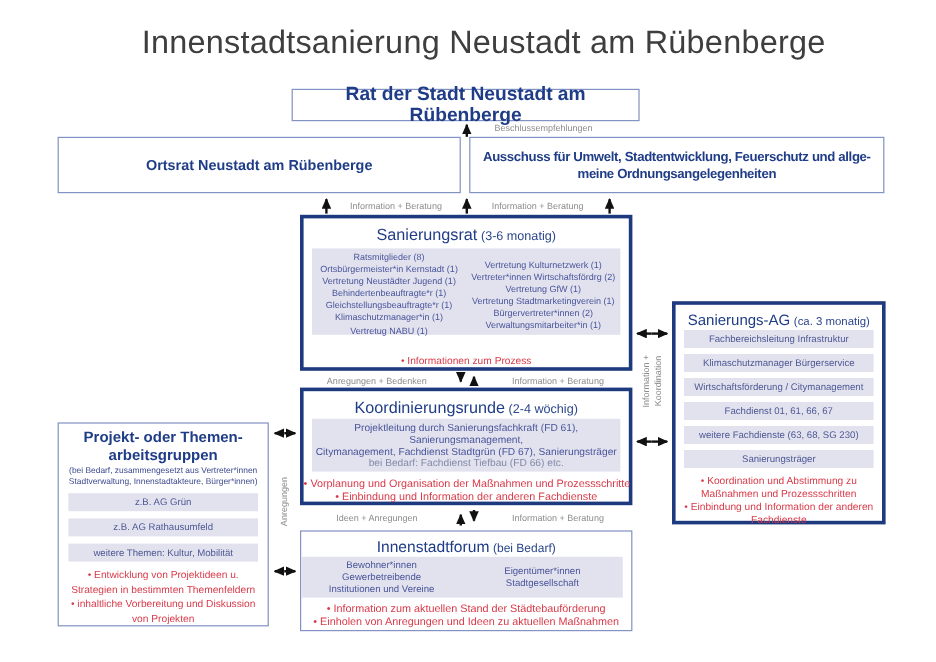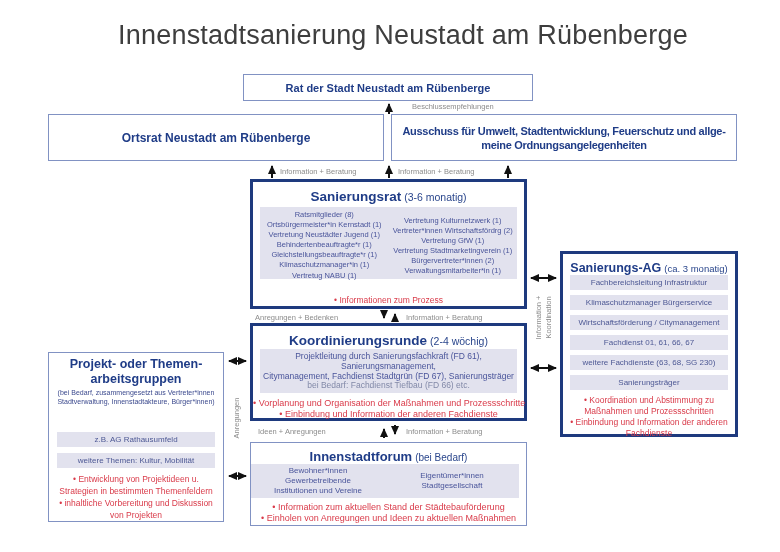--- a/index.html
+++ b/index.html
@@ -4,28 +4,28 @@
 <style>
   html,body{margin:0;padding:0;background:#fff;}
   body{width:780px;height:552px;font-family:"Liberation Sans",sans-serif;position:relative;overflow:hidden;}
   .abs{position:absolute;}
   .page-title{left:13px;top:20px;width:100%;text-align:center;font-size:27px;color:#3e3e3e;letter-spacing:.2px;}
   .box-thin{border:1.5px solid #8192c3;background:#fff;box-sizing:border-box;}
   .box-thick{border:3px solid #1e3a7e;background:#fff;box-sizing:border-box;}
   .center-flex{display:flex;align-items:center;justify-content:center;flex-direction:column;text-align:center;}
   .navy-b{color:#1f3c87;font-weight:bold;}
   .sec-head{width:100%;text-align:center;padding-top:5px;white-space:nowrap;}
-  .sec-head .t{font-size:13.5px;font-weight:bold;color:#1f3c87;}
+  .sec-head .t{font-size:13.5px;font-weight:normal;color:#1f3c87;}
   .sec-head .s{font-size:10.5px;color:#2a468c;margin-left:3px;}
   .panel{background:#e2e2ee;position:absolute;box-sizing:border-box;}
   .mcol{flex:1;font-size:7.5px;line-height:10.1px;color:#49549a;text-align:center;white-space:nowrap;}
   .red{color:#d93a49;}
   .rline{position:absolute;width:100%;text-align:center;font-size:9px;white-space:nowrap;}
   .rline85{position:absolute;width:100%;text-align:center;font-size:8.5px;white-space:nowrap;}
-  .flow-label{position:absolute;font-size:7.5px;color:#8c8c8c;white-space:nowrap;}
+  .flow-label{position:absolute;font-size:7.5px;color:#8c8c8c;text-align:center;white-space:nowrap;}
   .vlabel{position:absolute;transform:rotate(-90deg);font-size:7.5px;color:#8c8c8c;text-align:center;line-height:9.5px;white-space:nowrap;}
   .bar{background:#e2e2ee;color:#4d5894;font-size:8px;display:flex;align-items:center;justify-content:center;position:absolute;white-space:nowrap;}
   svg.connectors{position:absolute;left:0;top:0;pointer-events:none;}
 </style>
 </head>
 <body>
 
 <div class="abs page-title">Innenstadtsanierung Neustadt am Rübenberge</div>
 
 <svg class="connectors" width="780" height="552" viewBox="0 0 780 552">
@@ -65,21 +65,21 @@
 <div class="flow-label" style="left:406px;top:313px;width:118px;">Information + Beratung</div>
 <div class="flow-label" style="left:258px;top:427px;width:112px;">Ideen + Anregungen</div>
 <div class="flow-label" style="left:406px;top:427px;width:118px;">Information + Beratung</div>
 <div class="vlabel" style="left:202px;top:413px;width:70px;height:10px;">Anregungen</div>
 <div class="vlabel" style="left:503px;top:308px;width:80px;height:19px;">
   <div>Information +</div>
   <div>Koordination</div>
 </div>
 
 <div class="abs box-thin center-flex" style="left:243px;top:74px;width:290px;height:27px;">
-  <div class="navy-b" style="font-size:11px;">Rat der Stadt Neustadt am Rübenberge</div>
+  <div class="navy-b" style="font-size:16px;">Rat der Stadt Neustadt am Rübenberge</div>
 </div>
 
 <div class="abs box-thin center-flex" style="left:48px;top:114px;width:336px;height:47px;">
   <div class="navy-b" style="font-size:12px;">Ortsrat Neustadt am Rübenberge</div>
 </div>
 
 <div class="abs box-thin center-flex" style="left:391px;top:114px;width:346px;height:47px;">
   <div class="navy-b" style="font-size:11px;letter-spacing:-0.3px;line-height:14px;white-space:nowrap;">Ausschuss für Umwelt, Stadtentwicklung, Feuerschutz und allge-</div>
   <div class="navy-b" style="font-size:11px;letter-spacing:-0.3px;line-height:14px;white-space:nowrap;">meine Ordnungsangelegenheiten</div>
 </div>
@@ -140,20 +140,21 @@
     </div>
   </div>
   <div class="rline red" style="top:59px;">• Information zum aktuellen Stand der Städtebauförderung</div>
   <div class="rline red" style="top:70px;">• Einholen von Anregungen und Ideen zu aktuellen Maßnahmen</div>
 </div>
 
 <div class="abs box-thin" style="left:48px;top:352px;width:176px;height:170px;">
   <div class="navy-b" style="font-size:12.5px;text-align:center;padding-top:4px;line-height:15px;">Projekt- oder Themen-</div>
   <div class="navy-b" style="font-size:12.5px;text-align:center;line-height:15px;">arbeitsgruppen</div>
   <div style="font-size:7px;line-height:9.3px;color:#3c4a8e;text-align:center;padding:1px 1px 0 1px;">(bei Bedarf, zusammengesetzt aus Vertreter*innen Stadtverwaltung, Innenstadtakteure, Bürger*innen)</div>
+  <div class="bar" style="left:8px;right:8px;top:58px;height:15px;">z.B. AG Grün</div>
   <div class="bar" style="left:8px;right:8px;top:79px;height:15px;">z.B. AG Rathausumfeld</div>
   <div class="bar" style="left:8px;right:8px;top:100px;height:15px;">weitere Themen: Kultur, Mobilität</div>
   <div class="red" style="position:absolute;left:4px;right:4px;top:121px;font-size:8.5px;line-height:11.5px;text-align:center;">• Entwicklung von Projektideen u. Strategien in bestimmten Themenfeldern</div>
   <div class="red" style="position:absolute;left:4px;right:4px;top:145px;font-size:8.5px;line-height:11.5px;text-align:center;">• inhaltliche Vorbereitung und Diskussion von Projekten</div>
 </div>
 
 <div class="abs box-thick" style="left:560px;top:251px;width:178px;height:186px;">
   <div class="sec-head" style="padding-top:4px;">
     <span class="t" style="font-size:12.5px;">Sanierungs-AG</span><span class="s" style="font-size:9.5px;">(ca. 3 monatig)</span>
   </div>

